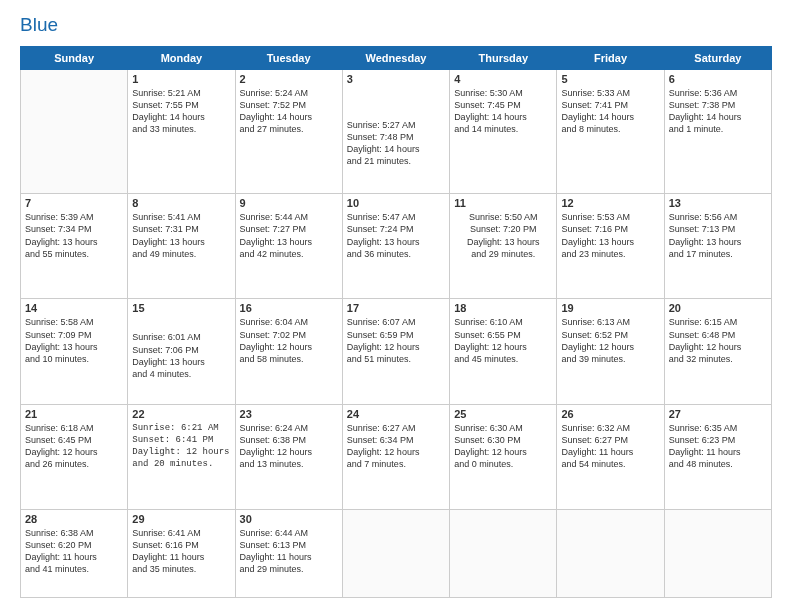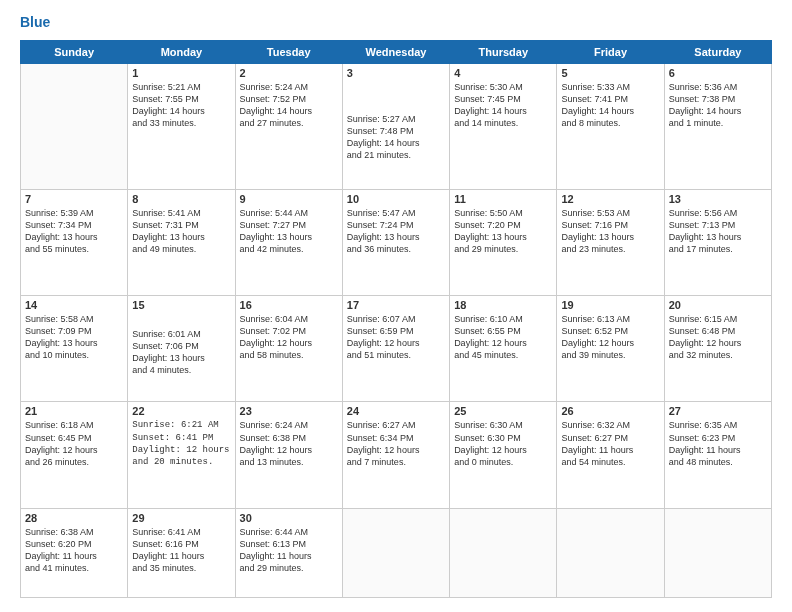--- a/index.html
+++ b/index.html
@@ -88,21 +88,21 @@
     tr:last-child td {
       height: 72px;
     }
   </style>
 </head>
 <body>
 
 <div class="page">
   <div class="header">
     <div class="logo">
-      <span style="font-size:14px;font-weight:bold;color:#1a6aad;margin-top:-4px;">Blue</span>
+      <span style="font-size:19px;font-weight:normal;color:#1a6aad;margin-top:-4px;">Blue</span>
     </div>
     <div class="title-block">
       <div class="month-title"></div>
       <div class="subtitle"></div>
     </div>
   </div>
 
   <table class="calendar">
     <thead>
       <tr id="header-row">
@@ -185,21 +185,21 @@
           </td>
           <td>
             <span class="day-num">10</span>
             <div class="cell-text" style="white-space: pre-line;">Sunrise: 5:47 AM
 Sunset: 7:24 PM
 Daylight: 13 hours
 and 36 minutes.</div>
           </td>
           <td>
             <span class="day-num">11</span>
-            <div class="cell-text" style="white-space: pre-line;">Sunrise: 5:50 AM
+            <div class="cell-text" style="white-space: pre-line; text-align: center;">Sunrise: 5:50 AM
 Sunset: 7:20 PM
 Daylight: 13 hours
 and 29 minutes.</div>
           </td>
           <td>
             <span class="day-num">12</span>
             <div class="cell-text" style="white-space: pre-line;">Sunrise: 5:53 AM
 Sunset: 7:16 PM
 Daylight: 13 hours
 and 23 minutes.</div>

